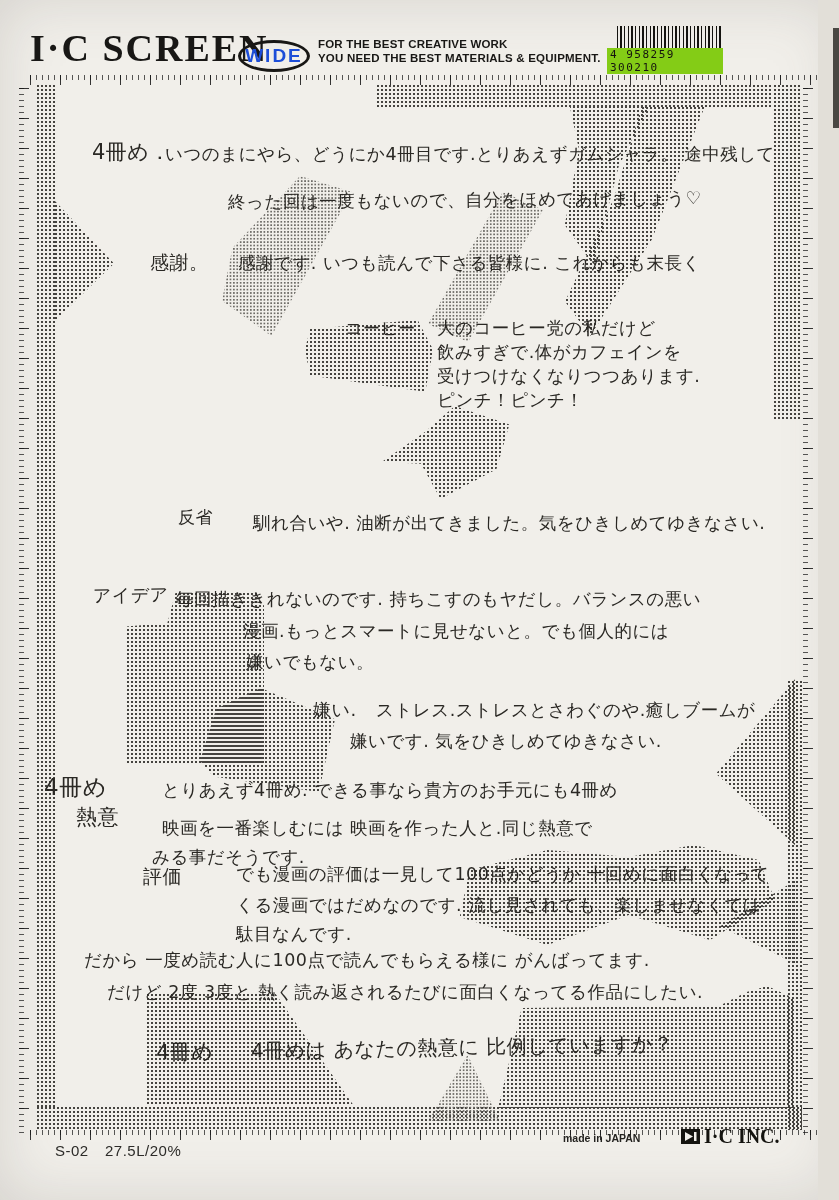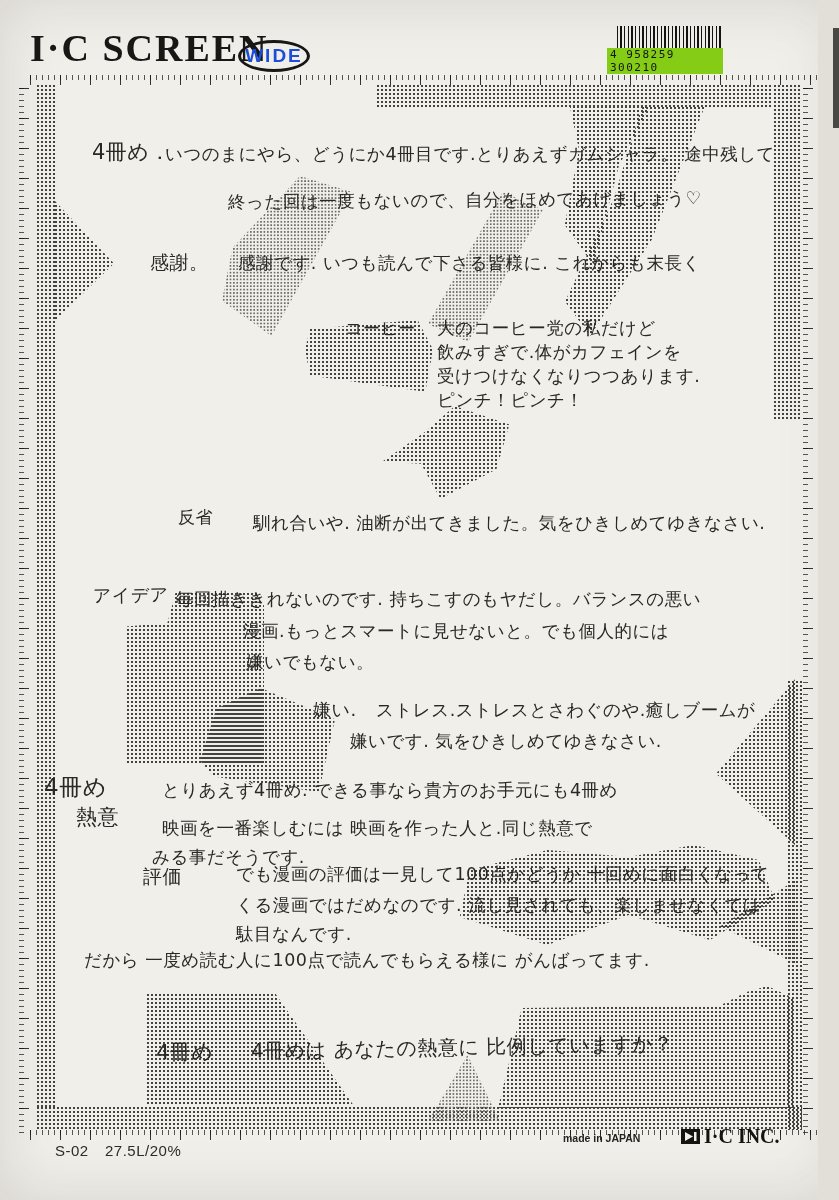--- a/index.html
+++ b/index.html
@@ -126,20 +126,24 @@
 </style>
 </head>
 <body>
 
 <div class="page">
   <div class="edge-right"></div>
   <div class="edge-sliver"></div>
 
   <div class="brand">I·C SCREEN</div>
   <div class="badge">WIDE</div>
+  <div class="tagline">
+    <div>FOR THE BEST CREATIVE WORK</div>
+    <div>YOU NEED THE BEST MATERIALS &amp; EQUIPMENT.</div>
+  </div>
   <div class="barcode">
     <div class="bars"></div>
     <div class="digits">4 958259 300210</div>
   </div>
 
   <div class="ruler h r-top"></div>
   <div class="ruler v r-left"></div>
   <div class="ruler v r-right"></div>
   <div class="ruler h r-bottom"></div>
 
@@ -194,20 +198,21 @@
   <div class="hw l62">とりあえず4冊め. できる事なら貴方のお手元にも4冊め</div>
   <div class="hw l63">映画を一番楽しむには 映画を作った人と.同じ熱意で</div>
   <div class="hw l64">みる事だそうです.</div>
 
   <div class="hw l70">評価</div>
   <div class="hw l71">でも漫画の評価は一見して100点かどうか.十回めに面白くなって</div>
   <div class="hw l72">くる漫画ではだめなのです. 流し見されても、楽しませなくては</div>
   <div class="hw l73">駄目なんです.</div>
 
   <div class="hw l80">だから 一度め読む人に100点で読んでもらえる様に がんばってます.</div>
+  <div class="hw l81">だけど 2度 3度と 熱く読み返されるたびに面白くなってる作品にしたい.</div>
 
   <div class="hw l90">4冊め</div>
   <div class="hw l91">4冊めは あなたの熱意に 比例していますか？</div>
 
   <div class="f-code">S-02</div>
   <div class="f-spec">27.5L/20%</div>
   <div class="f-origin">made in JAPAN</div>
   <div class="f-company">
     <svg width="19" height="15" viewBox="0 0 19 15">
       <rect x="0" y="0" width="19" height="15" fill="#14130f"></rect>

